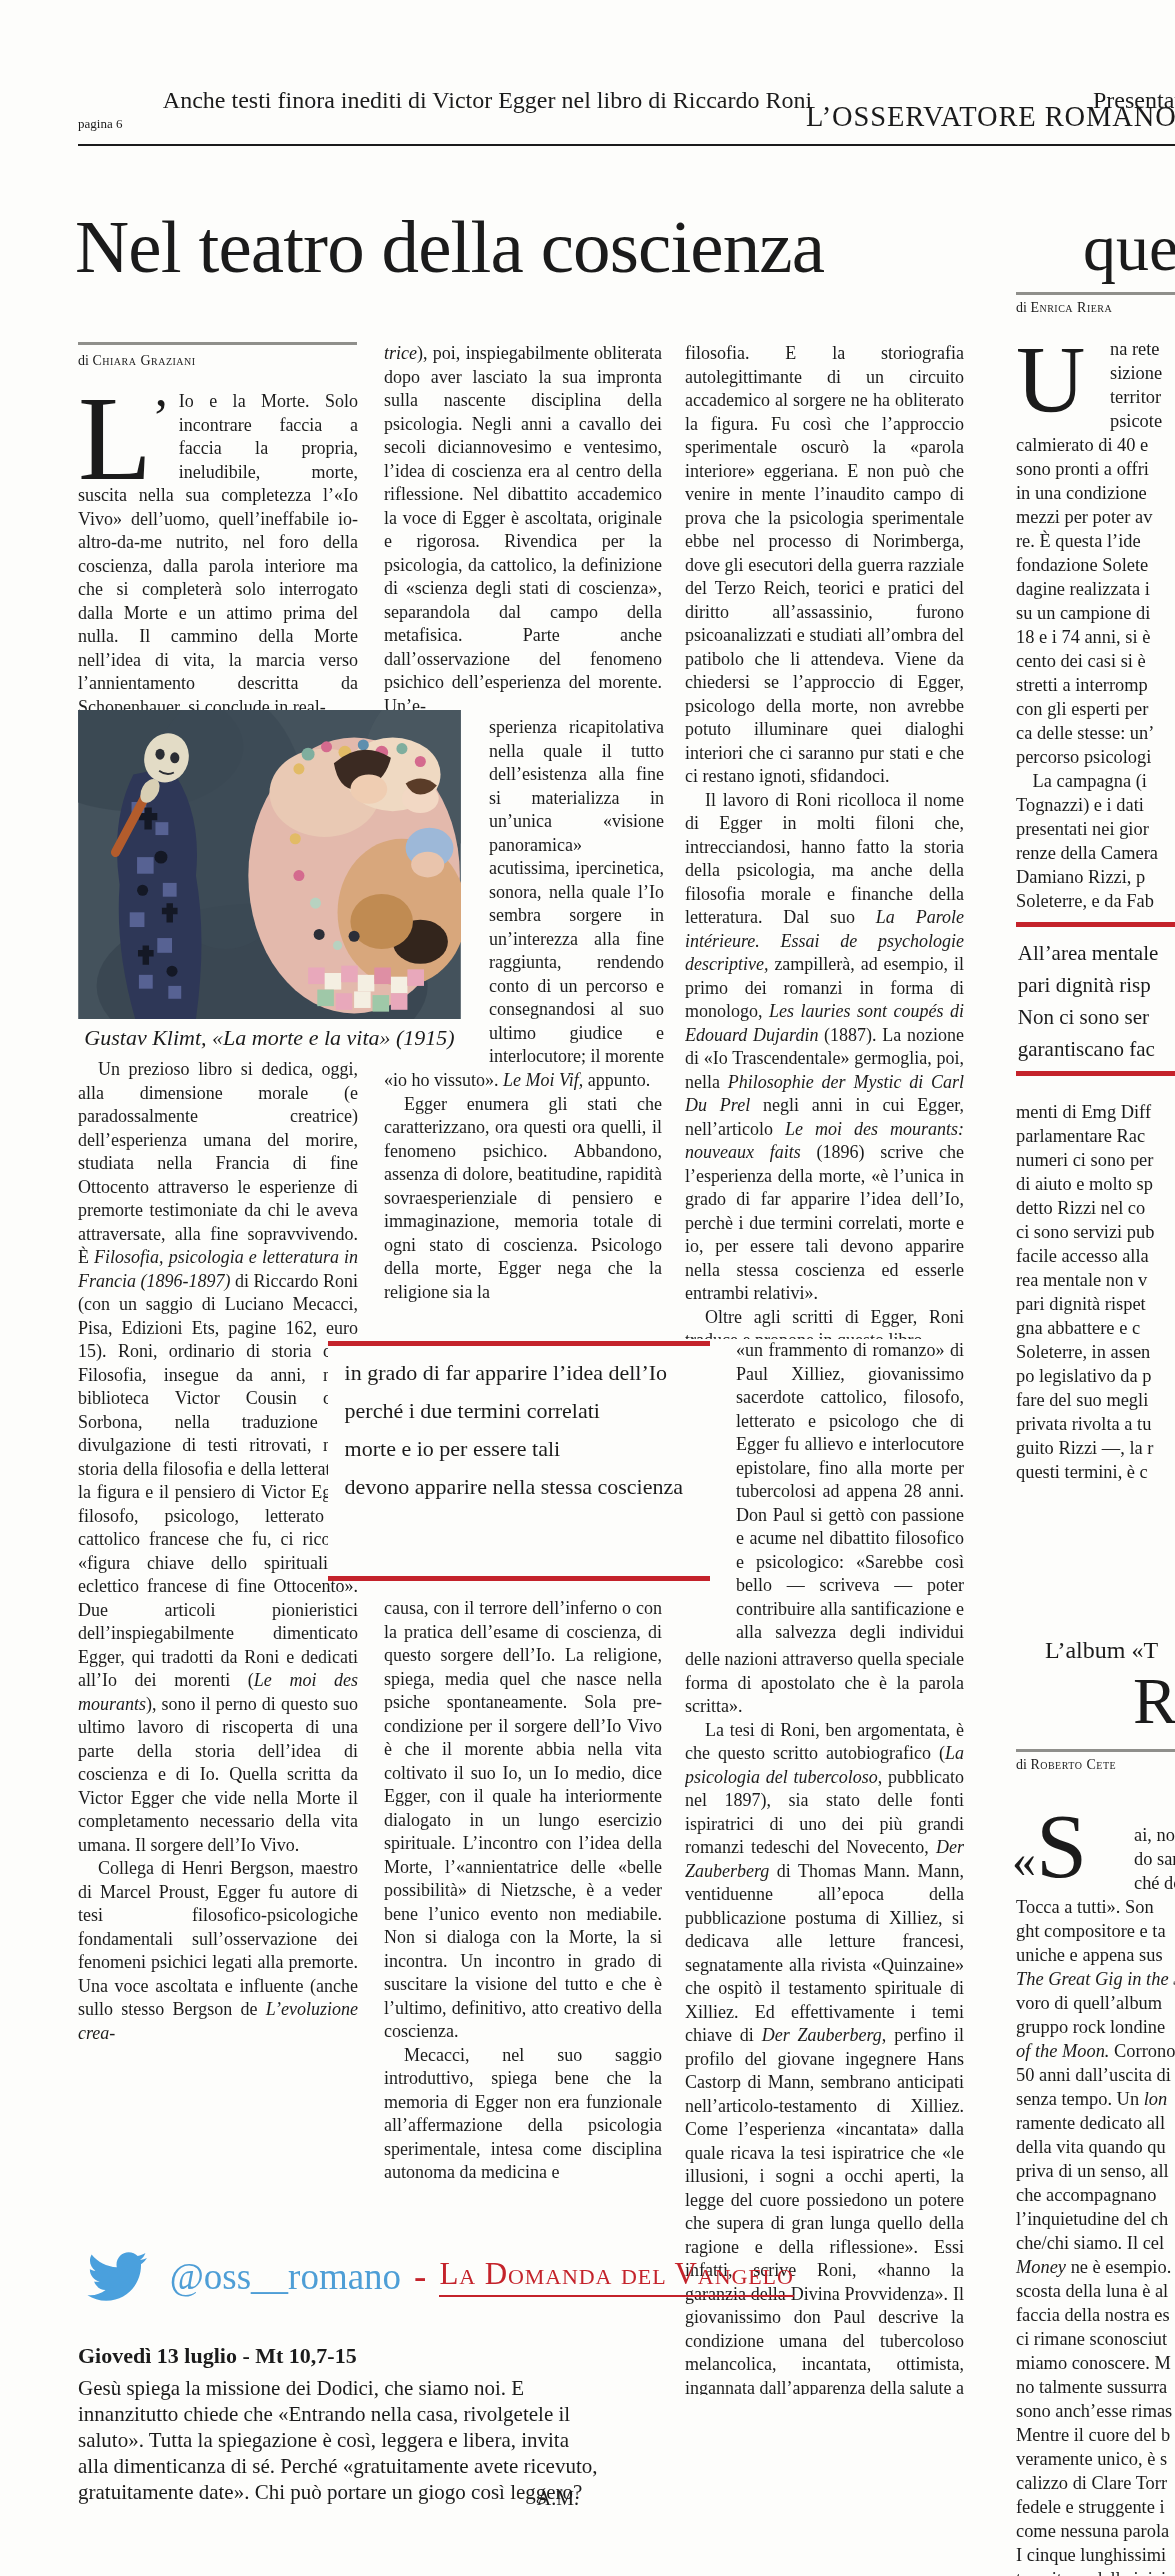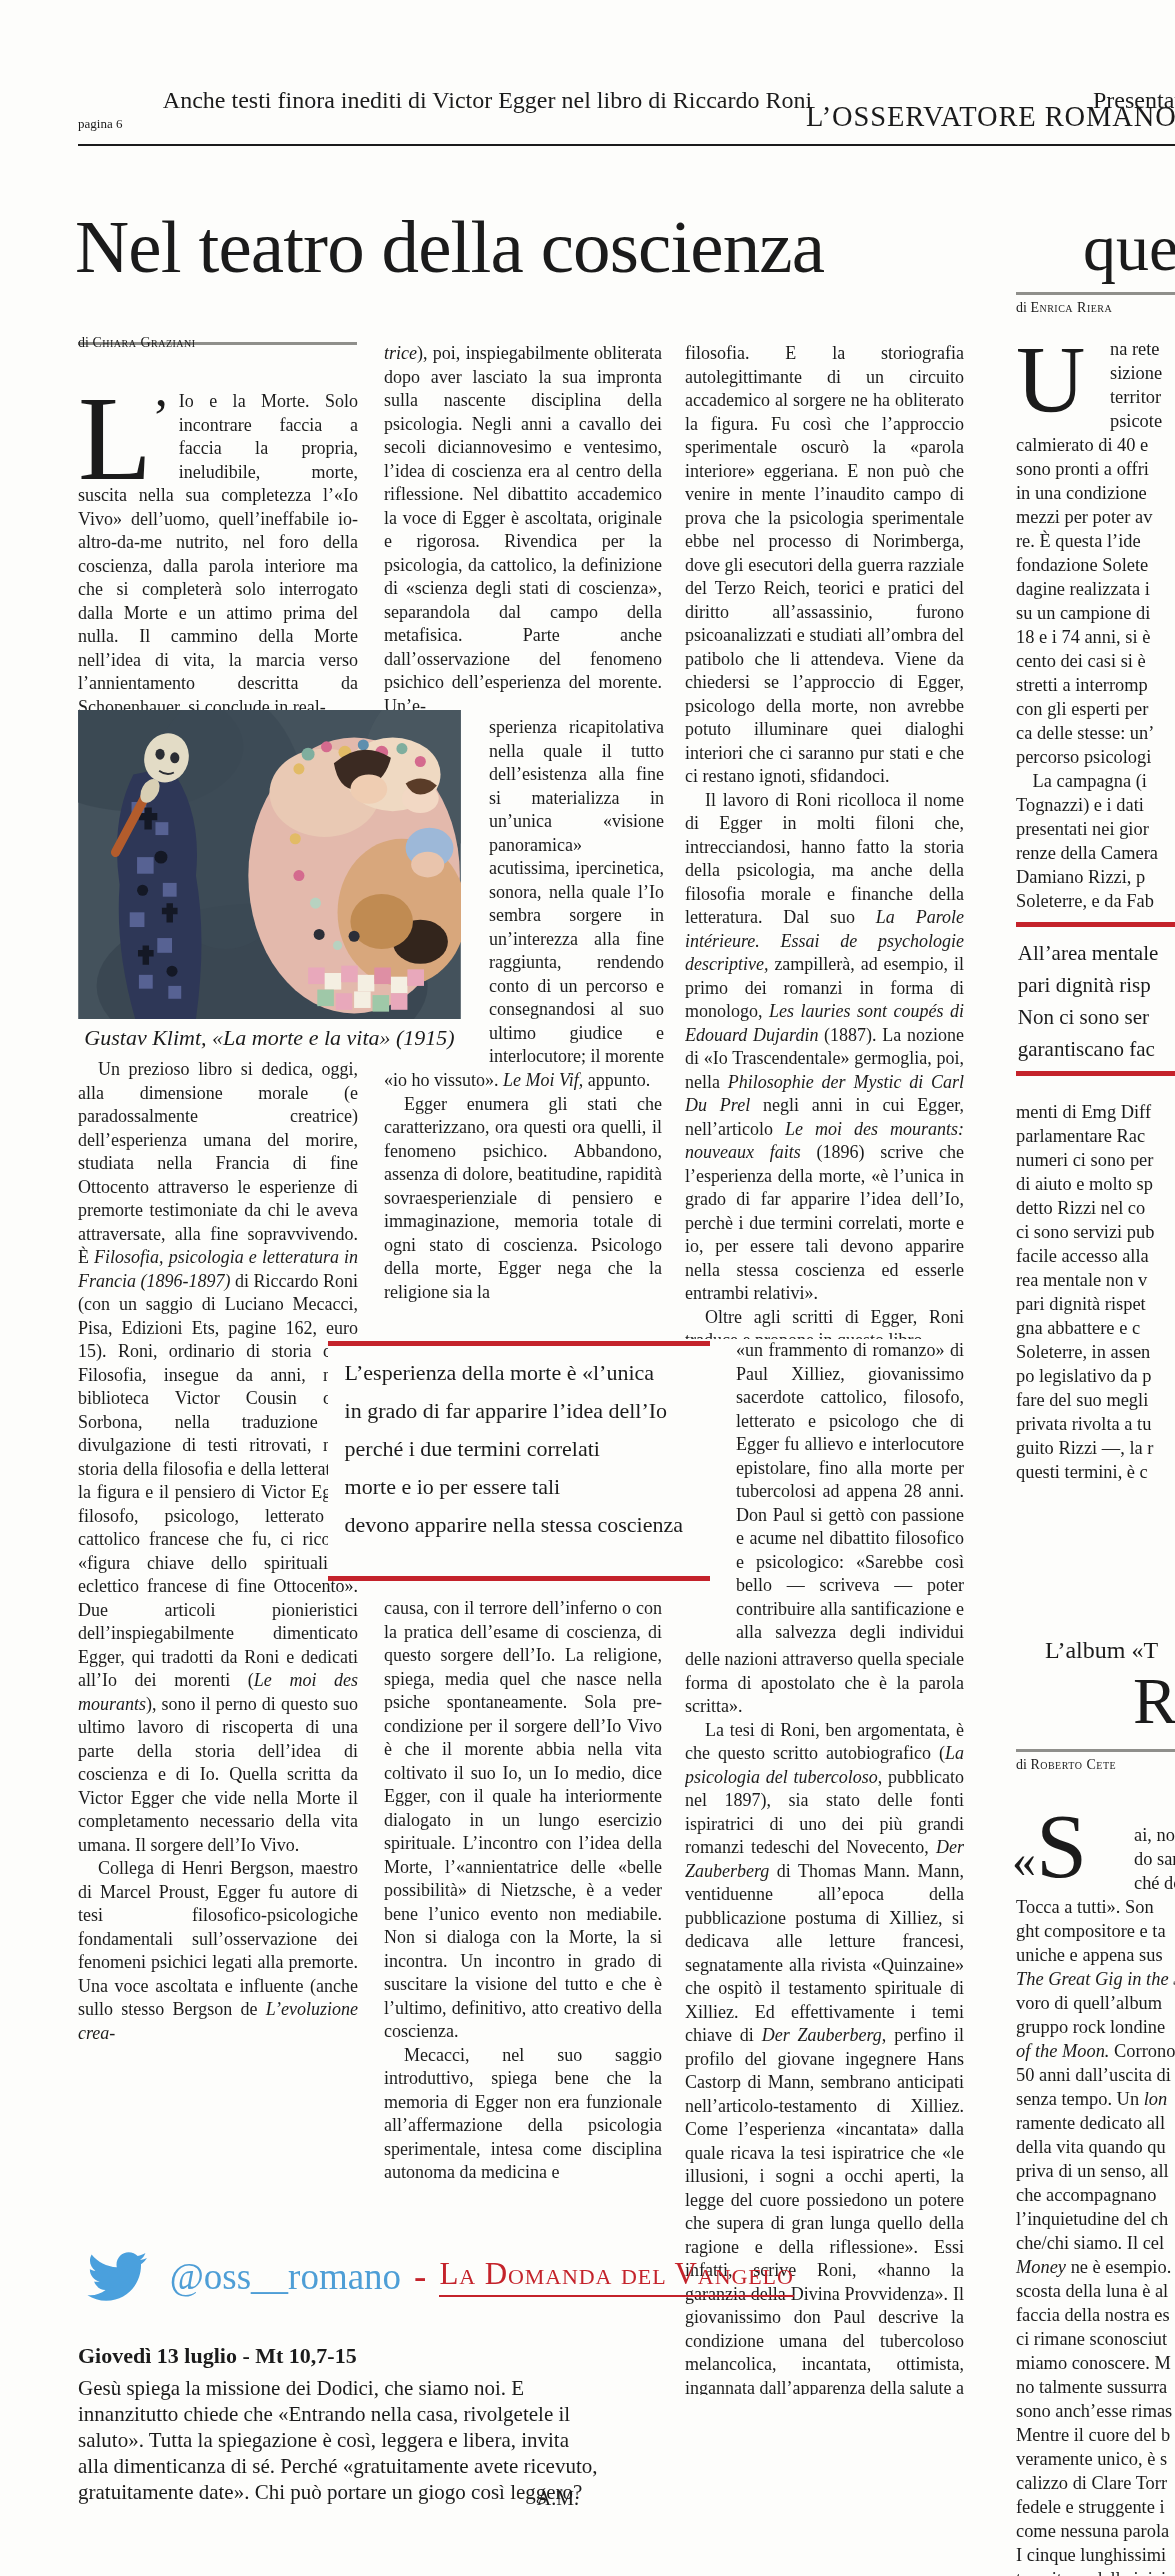--- a/index.html
+++ b/index.html
@@ -61,21 +61,21 @@
 
 <div class="page">
 
   <div class="abs pagenum">pagina 6</div>
   <div class="abs masthead">L’OSSERVATORE ROMANO</div>
   <div class="abs headrule"></div>
 
   <div class="abs kicker kicker-main">Anche testi finora inediti di Victor Egger nel libro di Riccardo Roni</div>
   <h1 class="abs title-main">Nel teatro della coscienza</h1>
   <div class="abs bl-rule" style="left:78px;top:342px;width:279px;"></div>
-  <div class="abs byline" style="left:78px;top:335px;">
+  <div class="abs byline" style="left:78px;top:353px;">
     <span>di</span>
     <span class="sc">Chiara Graziani</span>
   </div>
 
   <div class="abs seg" style="left:78px;top:390px;width:280px;height:322px;">
     <span class="dropcapL"><span>L</span><span class="dc-ap">’</span></span><span><span>Io e la Morte. Solo incontrare faccia a faccia la propria, ineludibile, morte, suscita nella sua completezza l’«Io Vivo» dell’uomo, quell’ineffabile io-altro-da-me nutrito, nel foro della coscienza, dalla parola interiore ma che si completerà solo interrogato dalla Morte e un attimo prima del nulla. Il cammino della Morte nell’idea di vita, la marcia verso l’annientamento descritta da Schopenhauer, si conclude in real-</span></span>
   </div>
 
   <div class="abs photo">
     <svg width="383" height="309" viewBox="0 0 416 336" xmlns="http://www.w3.org/2000/svg">
@@ -177,21 +177,20 @@
       <p class="para"><span>sperienza ricapitolativa nella quale il tutto dell’esistenza alla fine si materializza in un’unica «visione panoramica» acutissima, ipercinetica, sonora, nella quale l’Io sembra sorgere in un’interezza alla fine raggiunta, rendendo conto di un percorso e consegnandosi al suo ultimo giudice e interlocutore; il morente stesso che ricorda:</span></p>
     </div>
   <div class="abs seg" style="left:384px;top:1069px;width:278px;height:270px;">
       <p class="para"><span>«io ho vissuto». </span><i>Le Moi Vif,</i><span> appunto.</span></p>
       <p class="para ind"><span>Egger enumera gli stati che caratterizzano, ora questi ora quelli, il fenomeno psichico. Abbandono, assenza di dolore, beatitudine, rapidità sovraesperienziale di pensiero e immaginazione, memoria totale di ogni stato di coscienza. Psicologo della morte, Egger nega che la religione sia la</span></p>
     </div>
 
   <div class="abs pq pq-main">
     <div class="rule top"></div>
     <div class="pq-body">
-        <div class="tline"><span>L’esperienza della morte è «l’unica</span></div>
         <div class="tline"><span>in grado di far apparire l’idea dell’Io</span></div>
         <div class="tline"><span>perché i due termini correlati</span></div>
         <div class="tline"><span>morte e io per essere tali</span></div>
         <div class="tline"><span>devono apparire nella stessa coscienza</span></div>
       </div>
     <div class="rule bot"></div>
   </div>
 
   <div class="abs seg" style="left:384px;top:1597px;width:278px;height:625px;">
       <p class="para"><span>causa, con il terrore dell’inferno o con la pratica dell’esame di coscienza, di questo sorgere dell’Io. La religione, spiega, media quel che nasce nella psiche spontaneamente. Sola pre-condizione per il sorgere dell’Io Vivo è che il morente abbia nella vita coltivato il suo Io, un Io medio, dice Egger, con il quale ha interiormente dialogato in un lungo esercizio spirituale. L’incontro con l’idea della Morte, l’«annientatrice delle «belle possibilità» di Nietzsche, è a veder bene l’unico evento non mediabile. Non si dialoga con la Morte, la si incontra. Un incontro in grado di suscitare la visione del tutto e che è l’ultimo, definitivo, atto creativo della coscienza.</span></p>

